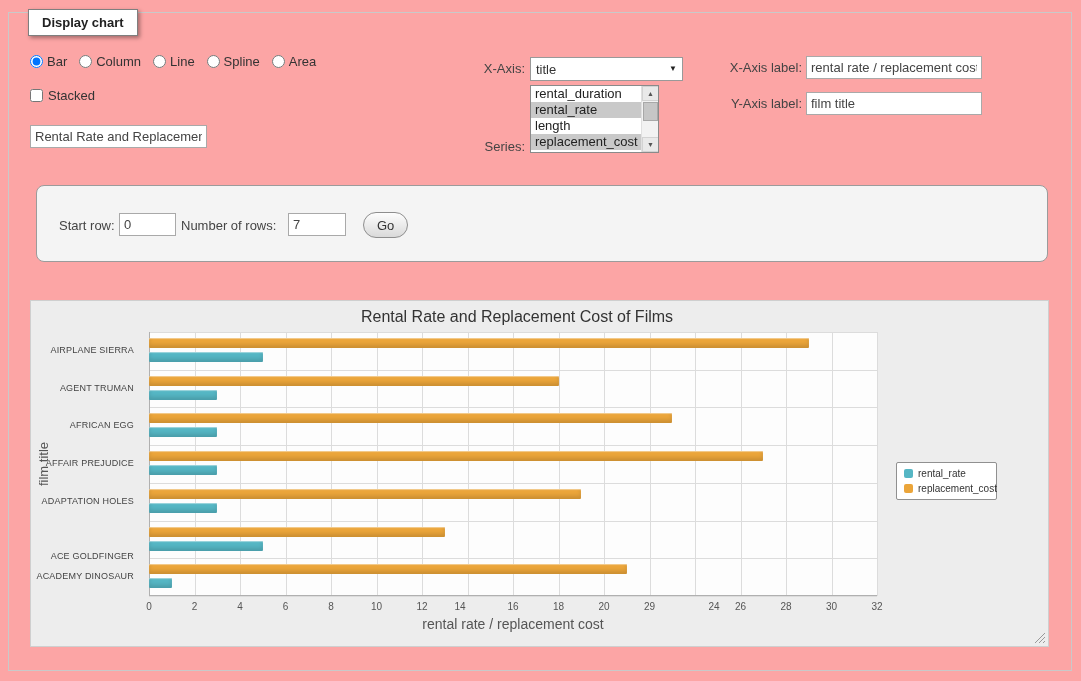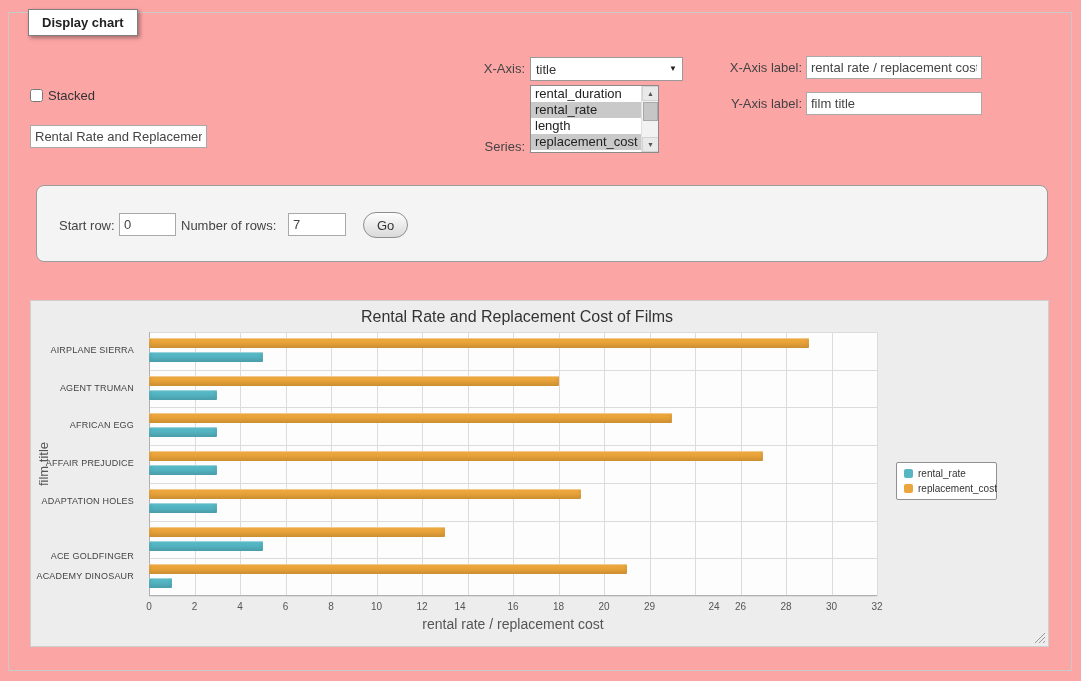--- a/index.html
+++ b/index.html
@@ -88,20 +88,42 @@
   .swatch { width: 9px; height: 9px; border-radius: 2px; flex: 0 0 auto; }
   .grip { position: absolute; right: 2px; bottom: 2px; }
 </style>
 </head>
 <body>
 
 <div class="page">
   <div class="outer-border"></div>
   <div class="legend-box">Display chart</div>
 
+  <div class="radio-row" id="chart-type-group">
+      <label class="radio-item">
+        <input type="radio" name="chart-type" checked="" style="">
+        <span>Bar</span>
+      </label>
+      <label class="radio-item">
+        <input type="radio" name="chart-type" style="">
+        <span>Column</span>
+      </label>
+      <label class="radio-item">
+        <input type="radio" name="chart-type" style="">
+        <span>Line</span>
+      </label>
+      <label class="radio-item">
+        <input type="radio" name="chart-type" style="">
+        <span>Spline</span>
+      </label>
+      <label class="radio-item">
+        <input type="radio" name="chart-type" style="">
+        <span>Area</span>
+      </label>
+    </div>
 
   <label class="stacked-row">
     <input type="checkbox" style="">
     <span>Stacked</span>
   </label>
 
   <input type="text" class="title-input" value="Rental Rate and Replacement Cost of Films" style="">
 
   <span class="field-label xaxis-select-label">X-Axis:</span>
   <div class="select-wrap">

